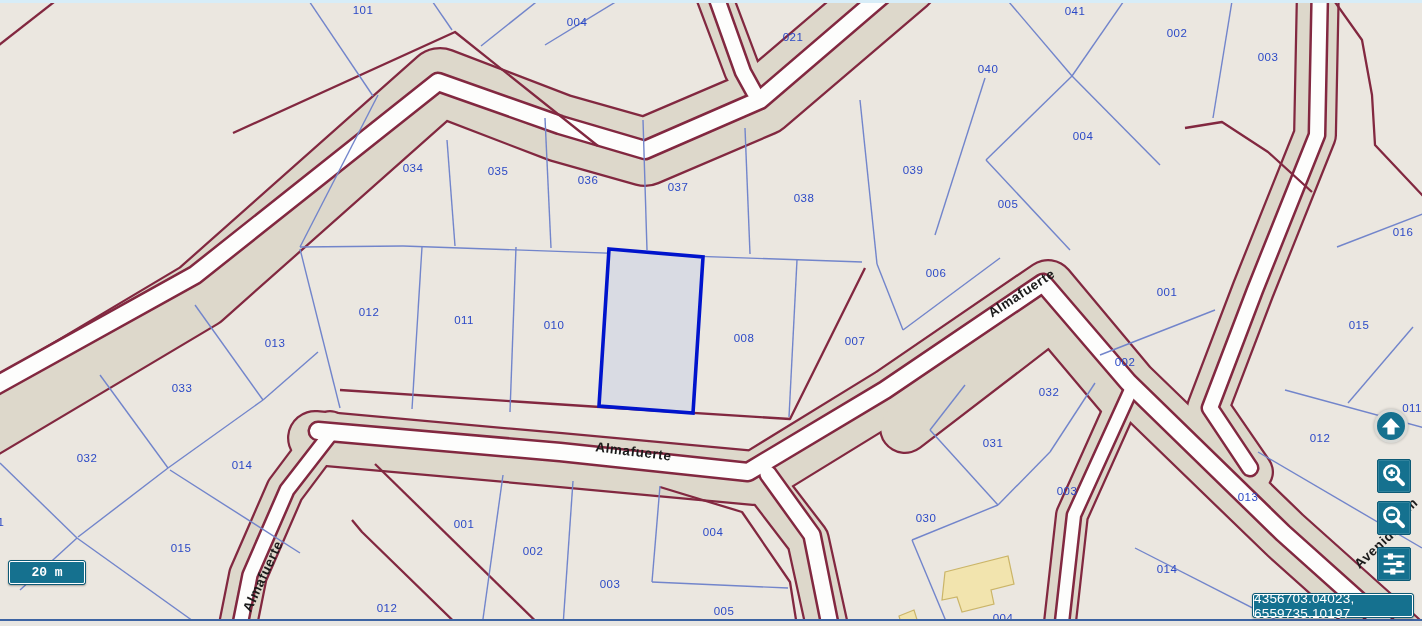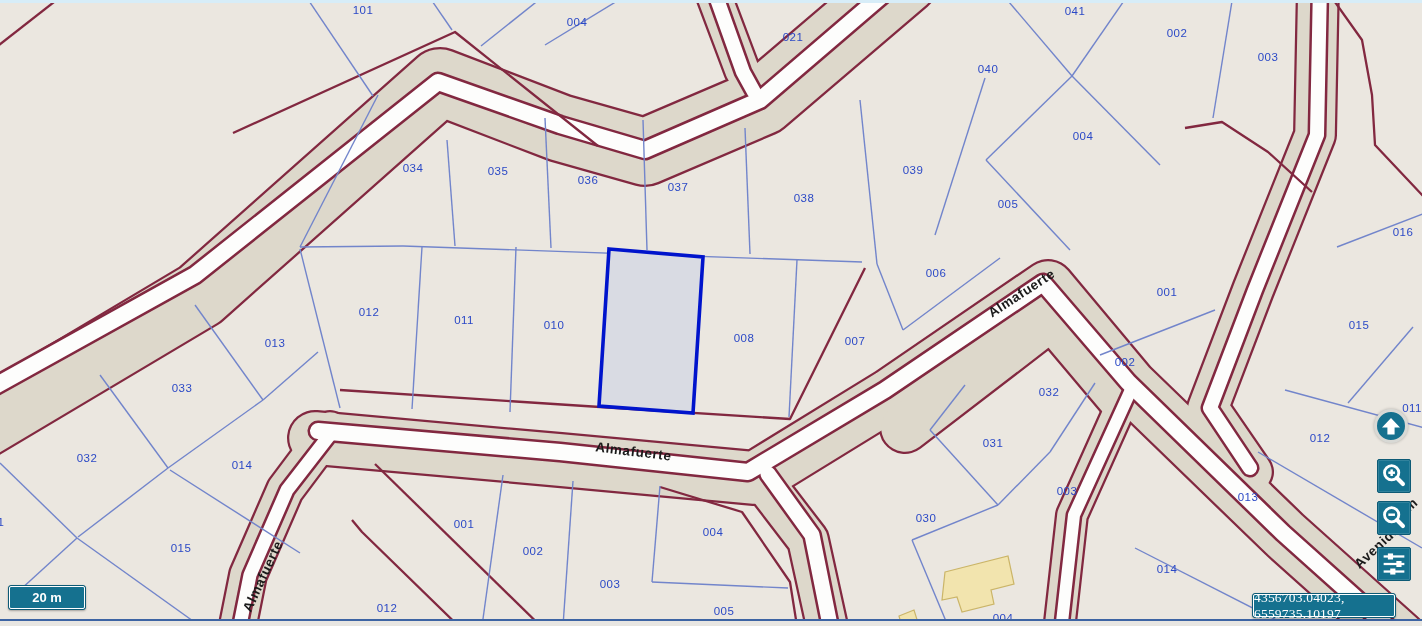--- a/index.html
+++ b/index.html
@@ -18,24 +18,24 @@
        border:3px solid #d8d9d5;box-shadow:0 0 3px rgba(0,0,0,0.25);}
   #btn-zoom-in{left:1377px;top:459px;}
   #btn-zoom-out{left:1377px;top:501px;}
   #btn-layers{left:1377px;top:547px;}
 
   .badge{position:absolute;z-index:40;background:#15718f;color:#fff;
        border:1px solid #0d5a75;border-radius:3px;box-shadow:0 1px 2px rgba(0,0,0,0.3);
        box-sizing:border-box;display:flex;align-items:center;justify-content:center;}
   .badge-inner{border:1px solid #ffffff;border-radius:2px;width:100%;height:100%;
        display:flex;align-items:center;justify-content:center;box-sizing:border-box;}
-  #scale-bar{left:8px;top:585px;width:78px;height:25px;
-       font-family:Liberation Sans, sans-serif;font-weight:bold;font-size:13px;}
-  #coords-box{left:1252px;top:593px;width:144px;height:25px;
-       font-family:Liberation Serif, serif;font-size:13.5px;letter-spacing:0.2px;}
+  #scale-bar{left:8px;top:560px;width:78px;height:25px;
+       font-family:Liberation Mono, monospace;font-weight:bold;font-size:13px;}
+  #coords-box{left:1252px;top:593px;width:162px;height:25px;
+       font-family:Liberation Sans, sans-serif;font-size:13.5px;letter-spacing:0.2px;}
 </style>
 </head>
 <body>
 
 <div id="stage">
   <svg id="map-svg" viewBox="0 0 1422 626">
       <rect x="0" y="0" width="1422" height="626" fill="#ebe7e0"></rect>
       <polyline points="-30,432 200,295 440,82 560,128 645,152 762,102 905,-20" fill="none" stroke="#822840" stroke-width="70" stroke-linejoin="round" stroke-linecap="round"></polyline>
       <polyline points="710,-15 742,70 756,94" fill="none" stroke="#822840" stroke-width="38" stroke-linejoin="round" stroke-linecap="round"></polyline>
       <polyline points="315,438 560,460 755,478 890,395 1048,287 1130,385 1285,535 1400,638" fill="none" stroke="#822840" stroke-width="56" stroke-linejoin="round" stroke-linecap="round"></polyline>

